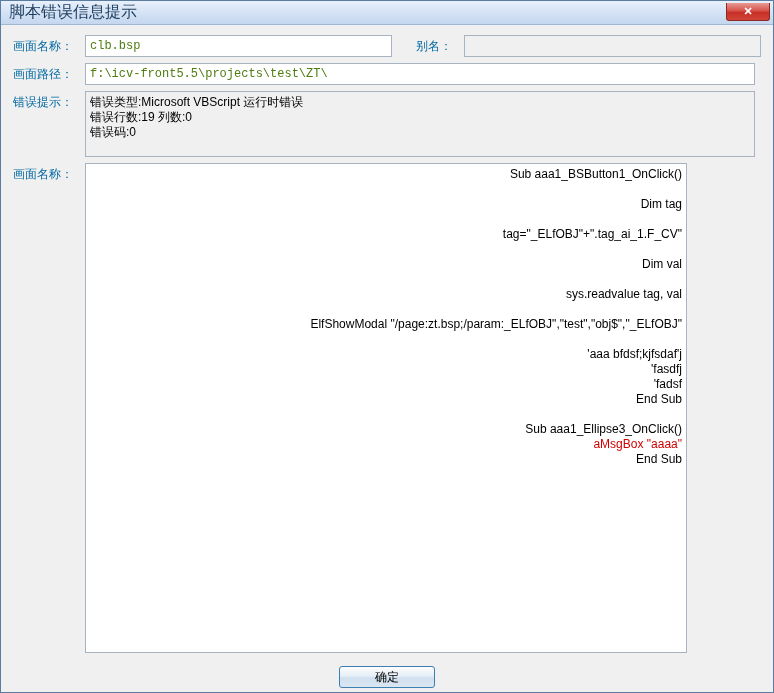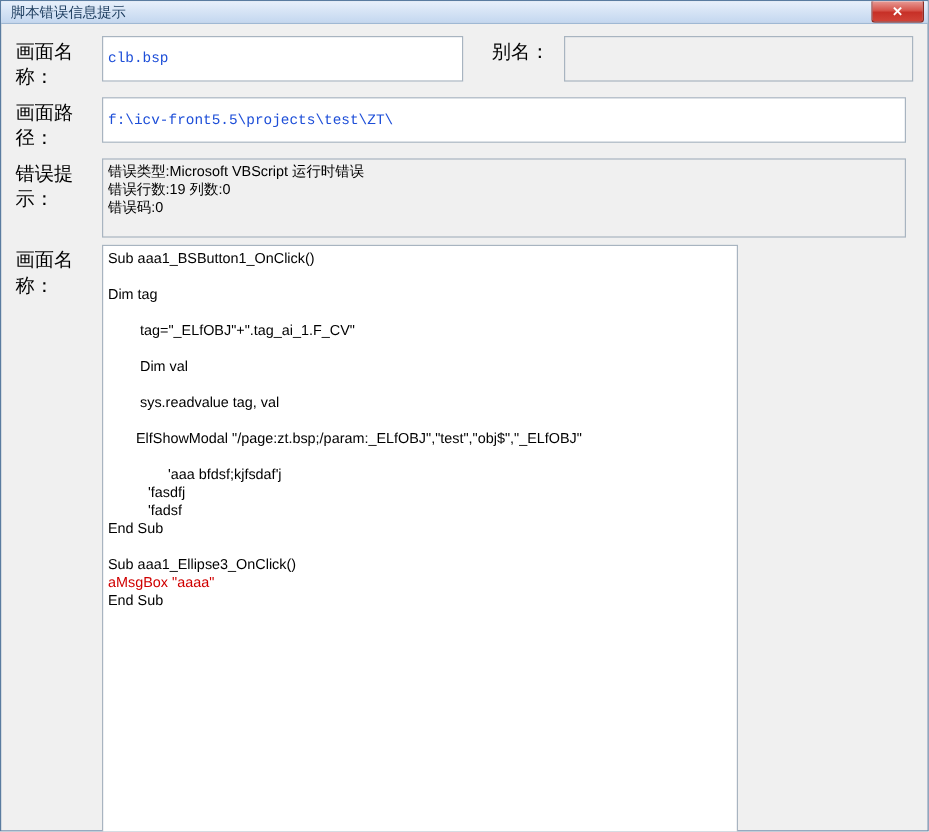--- a/index.html
+++ b/index.html
@@ -23,21 +23,21 @@
       height: 24px;
       background: linear-gradient(to bottom, #e8f0fb 0%, #d5e3f5 50%, #c4d7ef 100%);
       border-bottom: 1px solid #9fb8d4;
       display: flex;
       align-items: center;
       justify-content: space-between;
       padding-left: 8px;
     }
     .titlebar-title {
       color: #1a3a5c;
-      font-size: 12px;
+      font-size: 16px;
     }
     .close-btn {
       width: 44px;
       height: 18px;
       background: linear-gradient(to bottom, #e79a94 0%, #d6544b 45%, #c73027 55%, #d14338 100%);
       border: 1px solid #8a2a22;
       border-top: none;
       border-radius: 0 0 3px 3px;
       color: white;
       font-size: 11px;
@@ -56,32 +56,32 @@
       gap: 6px;
     }
     .row {
       display: flex;
       align-items: flex-start;
       gap: 6px;
     }
     .label {
       width: 66px;
       padding-top: 3px;
-      color: #000000;
-      font-size: 16px;
+      color: #0369a1;
+      font-size: 12px;
       flex-shrink: 0;
     }
     .text-input {
-      height: 38px;
+      height: 22px;
       border: 1px solid #a8b4c0;
       background: #fff;
       padding: 2px 4px;
       font-family: "Courier New", SimSun, monospace;
       font-size: 12px;
-      color: #1d4ed8;
+      color: #4d7c0f;
     }
     .text-input.readonly {
       background: #f0f0f0;
     }
     .name-input { width: 310px; }
     .alias-label {
       width: auto;
       margin-left: 18px;
       padding-right: 6px;
     }
@@ -97,22 +97,23 @@
       color: #000;
       white-space: pre;
       overflow: auto;
     }
     .error-box {
       width: 670px;
       height: 66px;
       background: #f0f0f0;
     }
     .script-box {
-      width: 530px;
+      width: 602px;
       height: 490px;
+      text-align: right;
     }
     .script-row { flex: 1; }
     .error-line { color: #d00000; }
     .footer {
       height: 34px;
       display: flex;
       align-items: flex-end;
       justify-content: center;
       padding-bottom: 4px;
     }

